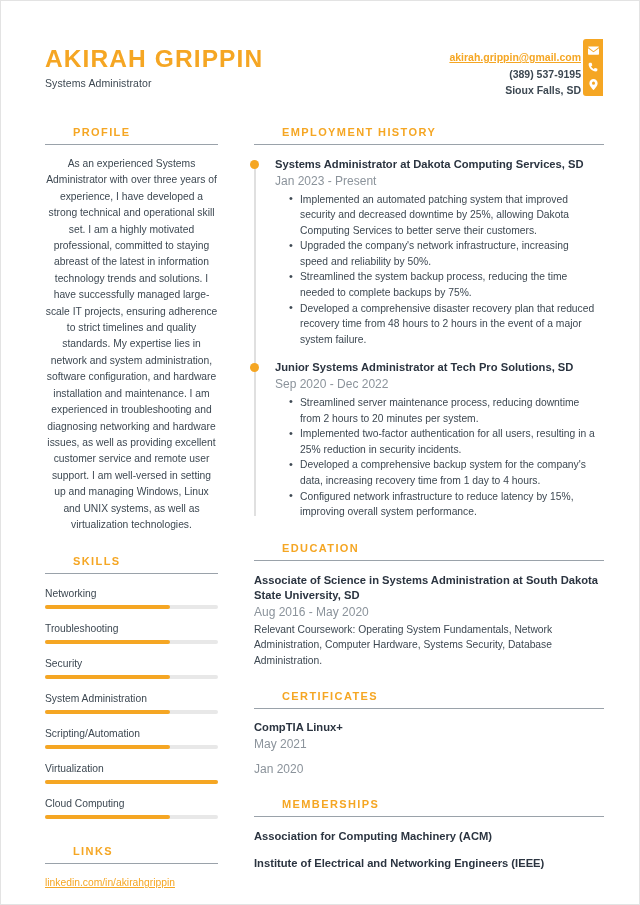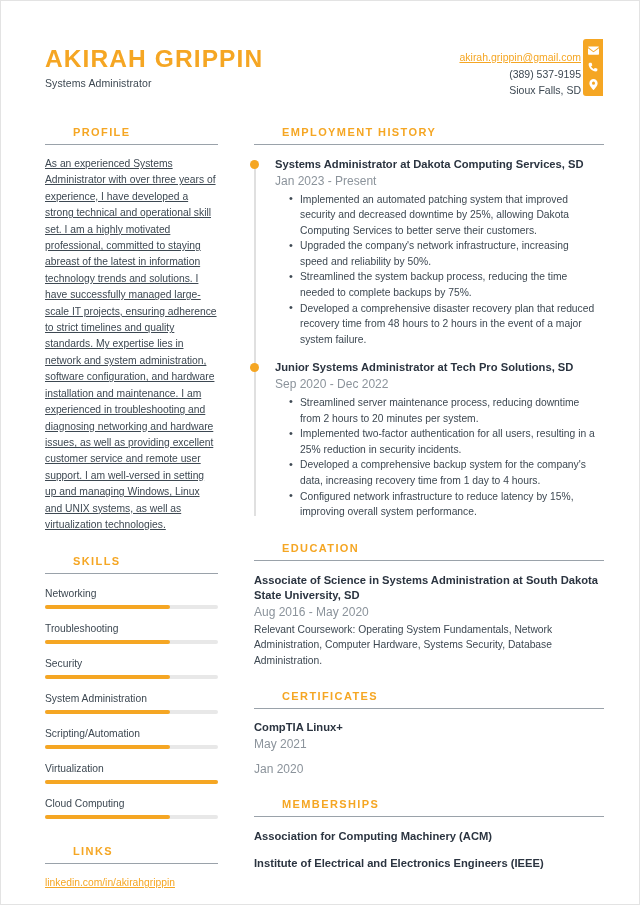--- a/index.html
+++ b/index.html
@@ -45,20 +45,21 @@
   }
 
   .contact-block {
     position: absolute;
     right: 0;
     top: 4px;
     text-align: right;
     font-size: 10.5px;
     color: #3d4852;
     line-height: 16.5px;
+    font-weight: bold;
   }
   .contact-email {
     color: #f5a623;
     text-decoration: underline;
   }
 
   
   .icon-tab {
     position: absolute;
     left: 582px;
@@ -105,22 +106,21 @@
     margin-top: 5px;
   }
   .section { margin-bottom: 0; }
 
   
   .profile-text {
     font-size: 10.3px;
     line-height: 16.4px;
     color: #3d4852;
     margin-top: 11px;
-    text-align: left;
-    text-decoration: underline;
+    text-align: center;
   }
 
   
   .link-item {
     font-size: 10.3px;
     color: #f5a623;
     text-decoration: underline;
     line-height: 16px;
     margin-top: 11px;
     display: block;
@@ -382,19 +382,19 @@
     </div>
 
     <div class="section spacer-sec">
       <div class="sec-head">MEMBERSHIPS</div>
       <div class="sec-rule"></div>
       <div id="memberships-list">
           <div class="member-entry">
             <div class="entry-title">Association for Computing Machinery (ACM)</div>
           </div>
           <div class="member-entry">
-            <div class="entry-title">Institute of Electrical and Electronics Engineers (IEEE)</div>
+            <div class="entry-title">Institute of Electrical and Networking Engineers (IEEE)</div>
           </div>
         </div>
     </div>
 
   </div>
 </div>
 
 </body></html>

